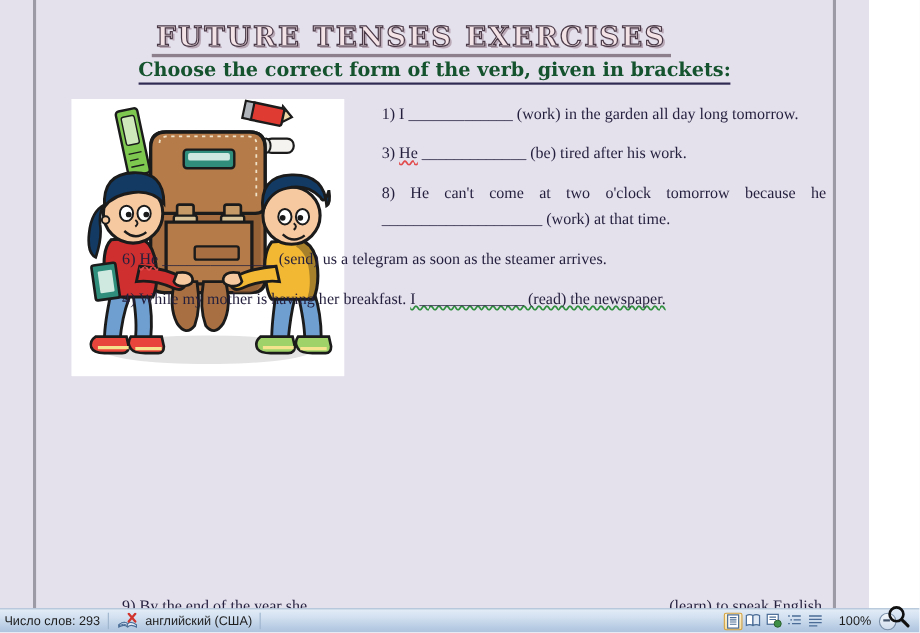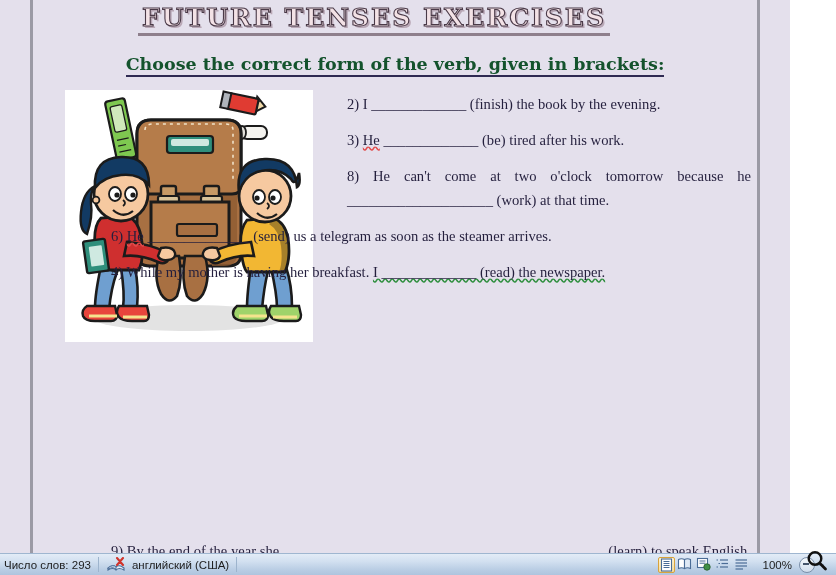--- a/index.html
+++ b/index.html
@@ -49,21 +49,21 @@
     top: 0;
     width: 724px;
     height: 553px;
     background: #e4e0ec;
   }
 
   
   #title-line {
     position: absolute;
     left: 0;
-    top: 3px;
+    top: 19px;
     width: 682px;
     text-align: center;
   }
   #doc-title {
     display: inline-block;
     font-family: "DejaVu Serif", serif;
     font-size: 25px;
     font-weight: bold;
     letter-spacing: 2px;
     color: #f3e2e6;
@@ -355,22 +355,22 @@
           <circle cx="192" cy="108" r="2.6" fill="#1b1b1b"></circle>
           <circle cx="208" cy="108" r="2.6" fill="#1b1b1b"></circle>
 
           <path d="M202 113 q4 3 0 6" fill="none" stroke="#1b1b1b" stroke-width="1.8"></path>
           <path d="M192 123 q10 9 20 1" fill="none" stroke="#1b1b1b" stroke-width="2.2"></path>
         </svg>
       </div>
 
       <div id="body-text">
 
-
-        <p class="q" id="q2">2) I _____________ (finish) the book by the evening.</p>
+        <p class="q" id="q1">1) I _____________ (work) in the garden all day long tomorrow.</p>
+
 
         <p class="q" id="q3"><span>3) </span><span class="sp-err">He</span><span> _____________ (be) tired after his work.</span></p>
 
 
         <p class="q" id="q5">8) He can't come at two o'clock tomorrow because he ____________________ (work) at that time.</p>
 
         <p class="q" id="q6"><span>6) </span><span class="sp-err">He</span><span> ______________ (send) us a telegram as soon as the steamer arrives.</span></p>
 
 
         <p class="q" id="q8"><span>4) While my mother is having her breakfast. </span><span class="gr-err">I _____________ (read) the newspaper.</span></p>

